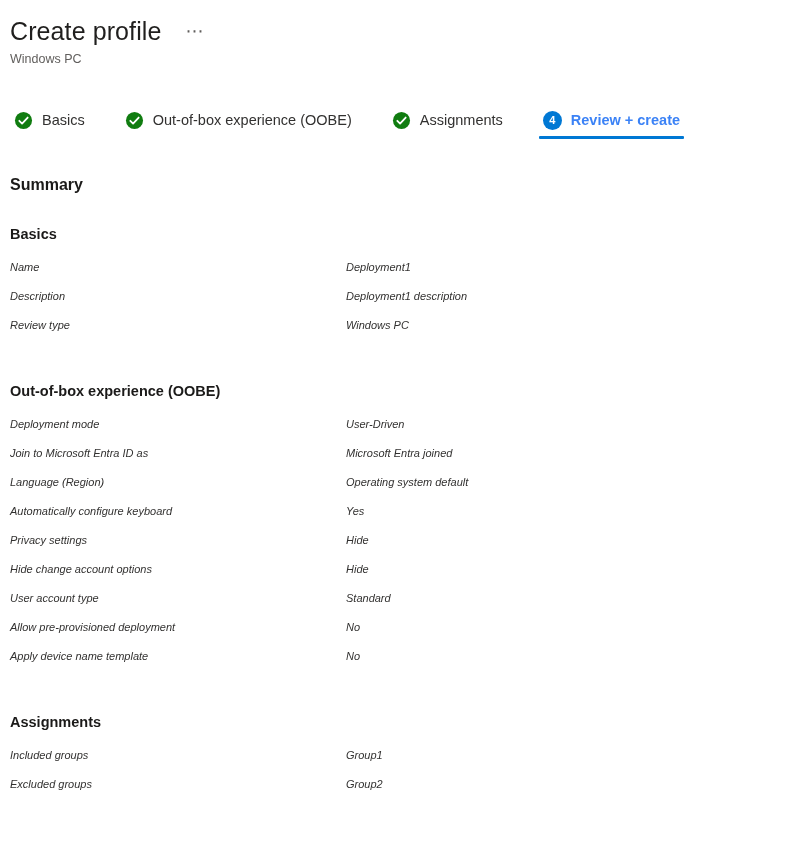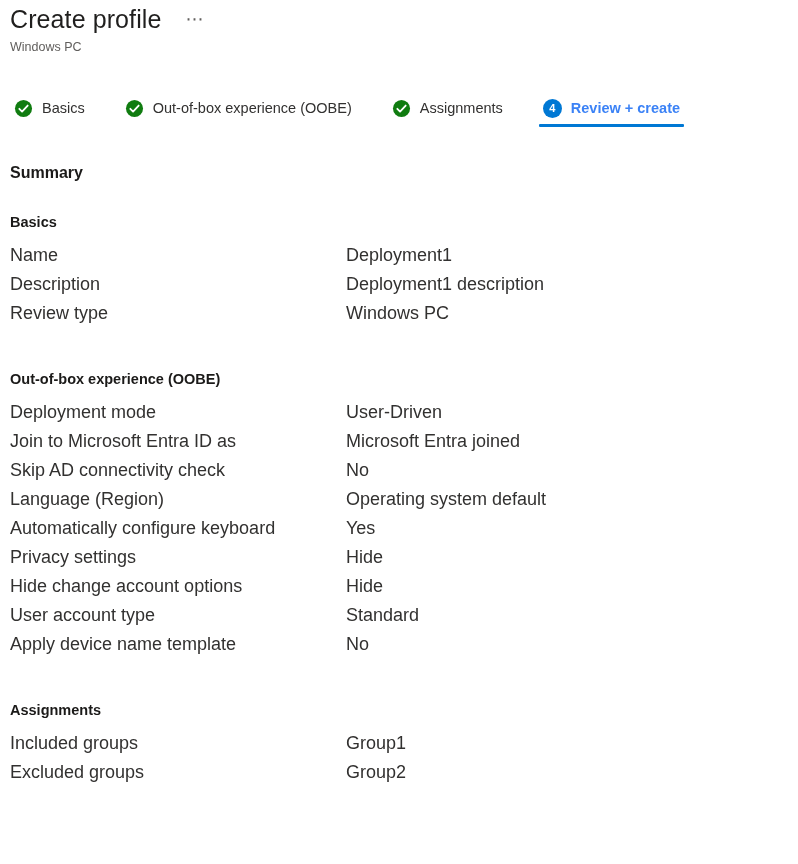--- a/index.html
+++ b/index.html
@@ -9,21 +9,21 @@
   }
   body {
     width: 798px;
     height: 864px;
     font-family: "Liberation Sans", sans-serif;
     color: #323130;
     overflow: hidden;
     position: relative;
   }
   .page {
-    padding: 0 0 0 10px;
+    padding: 12px 0 0 10px;
     box-sizing: border-box;
     width: 798px;
     height: 864px;
     position: relative;
   }
 
   
   .header-row {
     display: flex;
     align-items: center;
@@ -126,26 +126,27 @@
     color: #1b1a19;
     line-height: 20px;
     margin-bottom: 12px;
   }
   .kv-table {
     width: 740px;
     border-collapse: collapse;
   }
   .kv-table tr { height: 29px; }
   .kv-table td {
-    font-size: 18px;
+    font-size: 11px;
     color: #323130;
     vertical-align: top;
     padding: 0;
     line-height: 22px;
     font-weight: 400;
+    font-style: italic;
   }
   .kv-key { width: 336px; }
   .kv-val { width: 404px; }
 
   .section.oobe { margin-top: 38px; }
   .section.assignments { margin-top: 38px; }
 </style>
 </head>
 <body>
 
@@ -224,42 +225,42 @@
       <tbody>
         <tr>
           <td class="kv-key">Deployment mode</td>
           <td class="kv-val">User-Driven</td>
         </tr>
         <tr>
           <td class="kv-key">Join to Microsoft Entra ID as</td>
           <td class="kv-val">Microsoft Entra joined</td>
         </tr>
         <tr>
-          <td class="kv-key">Skip AD connectivity check</td>
-          <td class="kv-val">No</td>
-        </tr>
-        <tr>
           <td class="kv-key">Language (Region)</td>
           <td class="kv-val">Operating system default</td>
         </tr>
         <tr>
           <td class="kv-key">Automatically configure keyboard</td>
           <td class="kv-val">Yes</td>
         </tr>
         <tr>
           <td class="kv-key">Privacy settings</td>
           <td class="kv-val">Hide</td>
         </tr>
         <tr>
           <td class="kv-key">Hide change account options</td>
           <td class="kv-val">Hide</td>
         </tr>
         <tr>
           <td class="kv-key">User account type</td>
           <td class="kv-val">Standard</td>
+        </tr>
+        <tr>
+          <td class="kv-key">Allow pre-provisioned deployment</td>
+          <td class="kv-val">No</td>
         </tr>
         <tr>
           <td class="kv-key">Apply device name template</td>
           <td class="kv-val">No</td>
         </tr>
       </tbody>
     </table>
   </div>
 
   <div class="section assignments">

